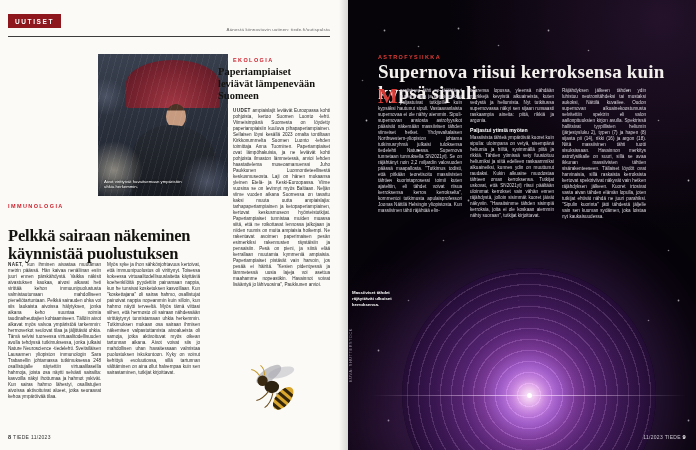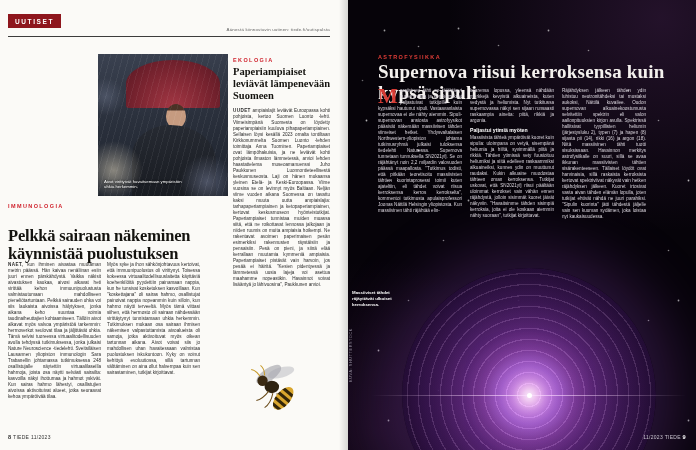--- a/index.html
+++ b/index.html
@@ -21,21 +21,21 @@
   .bokeh{position:absolute;inset:0;background:radial-gradient(circle at 12% 82%,rgba(222,212,188,.55),transparent 18%),radial-gradient(circle at 84% 90%,rgba(150,160,195,.4),transparent 16%),radial-gradient(circle at 6% 30%,rgba(160,170,200,.25),transparent 12%);}
   .photo-cap{position:absolute;left:6px;bottom:6px;width:80px;font-size:4.3px;line-height:1.3;color:#fff;text-shadow:0 0 2px #000;}
   .kicker{color:#cf1f2a;font-weight:bold;font-size:5.5px;letter-spacing:1.4px;}
   .k1{position:absolute;left:8px;top:203px;}
   .h1-left{position:absolute;left:8px;top:227px;width:202px;font-family:"Liberation Serif",serif;font-size:16.5px;line-height:1.12;font-weight:700;color:#14130f;letter-spacing:-.2px;}
   .bodytext{font-size:4.6px;line-height:6px;text-align:justify;color:#2c2c2c;overflow:hidden;position:absolute;}
   .lead{font-weight:bold;letter-spacing:.4px;}
   .a1c1{left:8px;top:262px;width:93px;height:172px;}
   .a1c2{left:107px;top:262px;width:93px;height:172px;}
   .k2{position:absolute;left:233px;top:57px;}
-  .h2-left{position:absolute;left:233px;top:66px;width:100px;font-family:"Liberation Serif",serif;font-size:10.5px;line-height:1.16;font-weight:700;color:#14130f;}
+  .h2-left{position:absolute;left:218px;top:66px;width:100px;font-family:"Liberation Serif",serif;font-size:10.5px;line-height:1.16;font-weight:700;color:#14130f;}
   .a2c1{left:233px;top:108px;width:97px;height:244px;}
   .wasp{position:absolute;left:246px;top:356px;width:62px;height:64px;}
   .folio{position:absolute;top:434px;font-size:5px;letter-spacing:.3px;}
   .folio b{font-size:5.6px;}
   .folio-left{left:8px;color:#333;}
   .folio-right{right:10px;color:#c9c4cf;text-align:right;}
   .folio-right b{color:#fff;}
 
   
   .stars{position:absolute;left:0;top:0;width:1px;height:1px;border-radius:50%;

